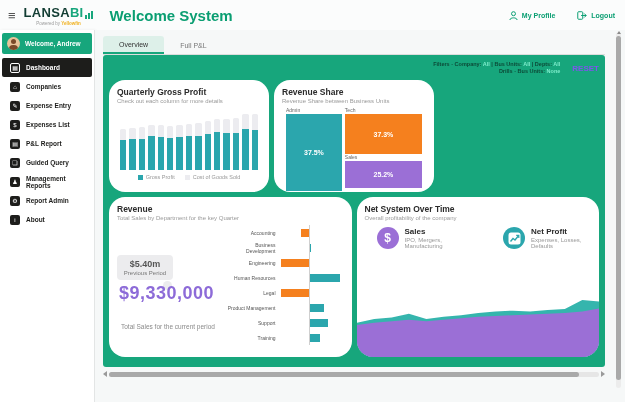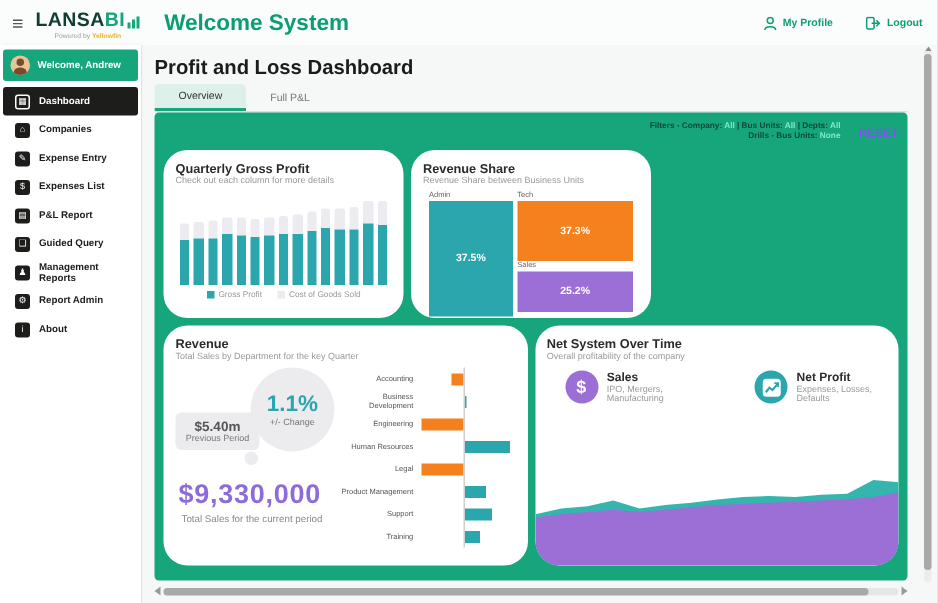--- a/index.html
+++ b/index.html
@@ -106,21 +106,21 @@
   .rev-left { width:122px; position:relative; }
   .bubble-circle { position:absolute; left:50px; top:2px; width:56px; height:56px; border-radius:50%;
     background:#ececee; display:flex; flex-direction:column; align-items:center; justify-content:center; }
   .bubble-circle .pct { color:#2ba6ad; font-size:15px; font-weight:bold; }
   .bubble-circle .pct-lab { color:#777; font-size:6px; margin-top:1px; }
   .bubble-tail { position:absolute; left:46px; top:58px; width:9px; height:9px; border-radius:50%; background:#ececee; }
   .bubble-prev { position:absolute; left:0; top:32px; width:56px; background:#ececee; border-radius:4px;
     padding:4px 0; text-align:center; }
   .bubble-prev .pv { font-size:9px; font-weight:bold; color:#555; }
   .bubble-prev .pl { font-size:6px; color:#777; margin-top:1px; }
-  .rev-total { position:absolute; left:2px; top:76px; color:#8d6bd8; font-size:18px; font-weight:bold; letter-spacing:.5px; }
+  .rev-total { position:absolute; left:2px; top:60px; color:#8d6bd8; font-size:18px; font-weight:bold; letter-spacing:.5px; }
   .rev-total-label { position:absolute; left:4px; top:100px; color:#8a8a8a; font-size:6.5px; }
   .rev-right { flex:1; padding-top:2px; }
   .hrow { display:flex; align-items:center; height:15px; }
   .hrow .hlabel { width:56px; font-size:5px; color:#555; text-align:right; padding-right:5px; }
   .hzone-l { width:28px; display:flex; justify-content:flex-end; }
   .haxis { width:1px; height:15px; background:#cfcfcf; }
   .hzone-r { width:34px; display:flex; justify-content:flex-start; }
   .hbar { height:8px; }
 
   
@@ -221,21 +221,20 @@
           <span class="si-label">Report Admin</span>
         </div>
         <div class="side-item">
           <span class="si-icon">i</span>
           <span class="si-label">About</span>
         </div>
       </div>
   </div>
 
   <div class="main">
-    <div class="page-title">Profit and Loss Dashboard</div>
     <div class="tab-strip" id="tab-strip">
         <div class="tab active">Overview</div>
         <div class="tab">Full P&amp;L</div>
       </div>
 
     <div class="panel">
       <div class="panel-head">
         <div class="panel-head-spacer"></div>
         <div class="filters" id="filters">
             <div class="frow"><span class="flabel">Filters </span><span class="fprefix">- Company: </span><span class="fvalue">All</span><span class="fprefix"> | Bus Units: </span><span class="fvalue">All</span><span class="fprefix"> | Depts: </span><span class="fvalue">All</span></div>
@@ -340,24 +339,20 @@
           </div>
         </div>
       </div>
 
       <div class="card-row">
         <div class="card card-lg">
           <div class="card-title">Revenue</div>
           <div class="card-sub">Total Sales by Department for the key Quarter</div>
           <div class="rev-body">
             <div class="rev-left">
-              <div class="bubble-circle">
-                <div class="pct">1.1%</div>
-                <div class="pct-lab">+/- Change</div>
-              </div>
               <div class="bubble-tail"></div>
               <div class="bubble-prev">
                 <div class="pv">$5.40m</div>
                 <div class="pl">Previous Period</div>
               </div>
               <div class="rev-total">$9,330,000</div>
               <div class="rev-total-label">Total Sales for the current period</div>
             </div>
             <div class="rev-right" id="dept-bars">
                 <div class="hrow">

